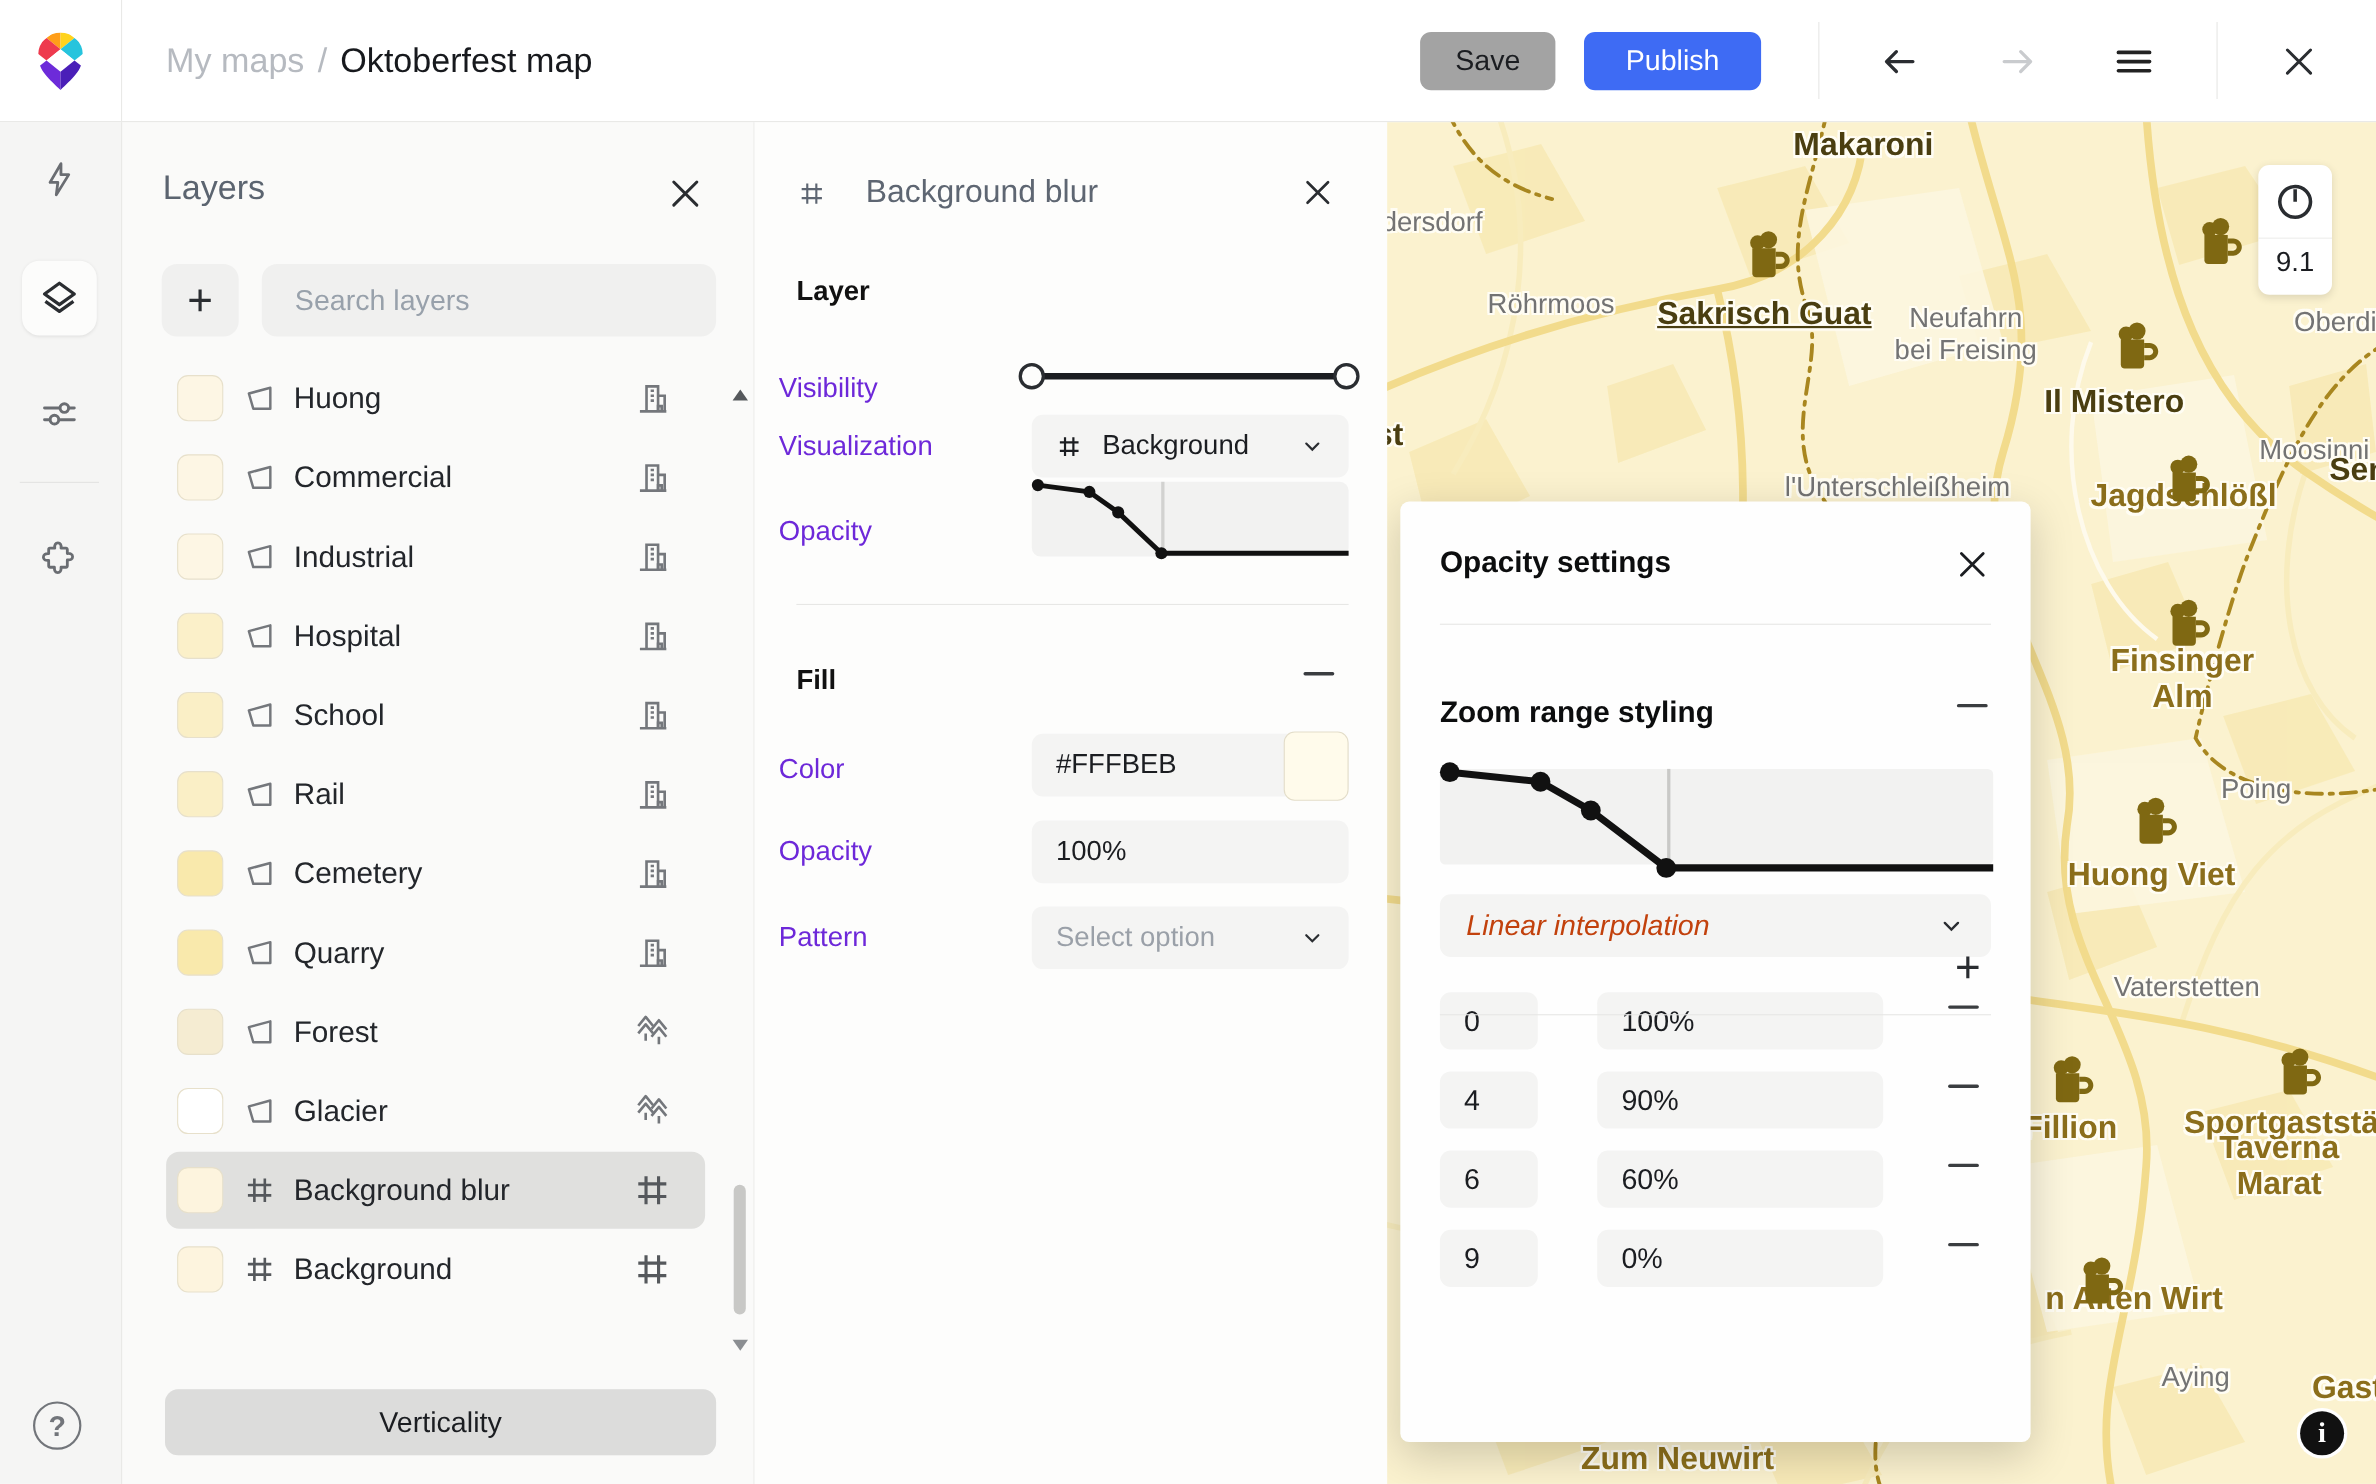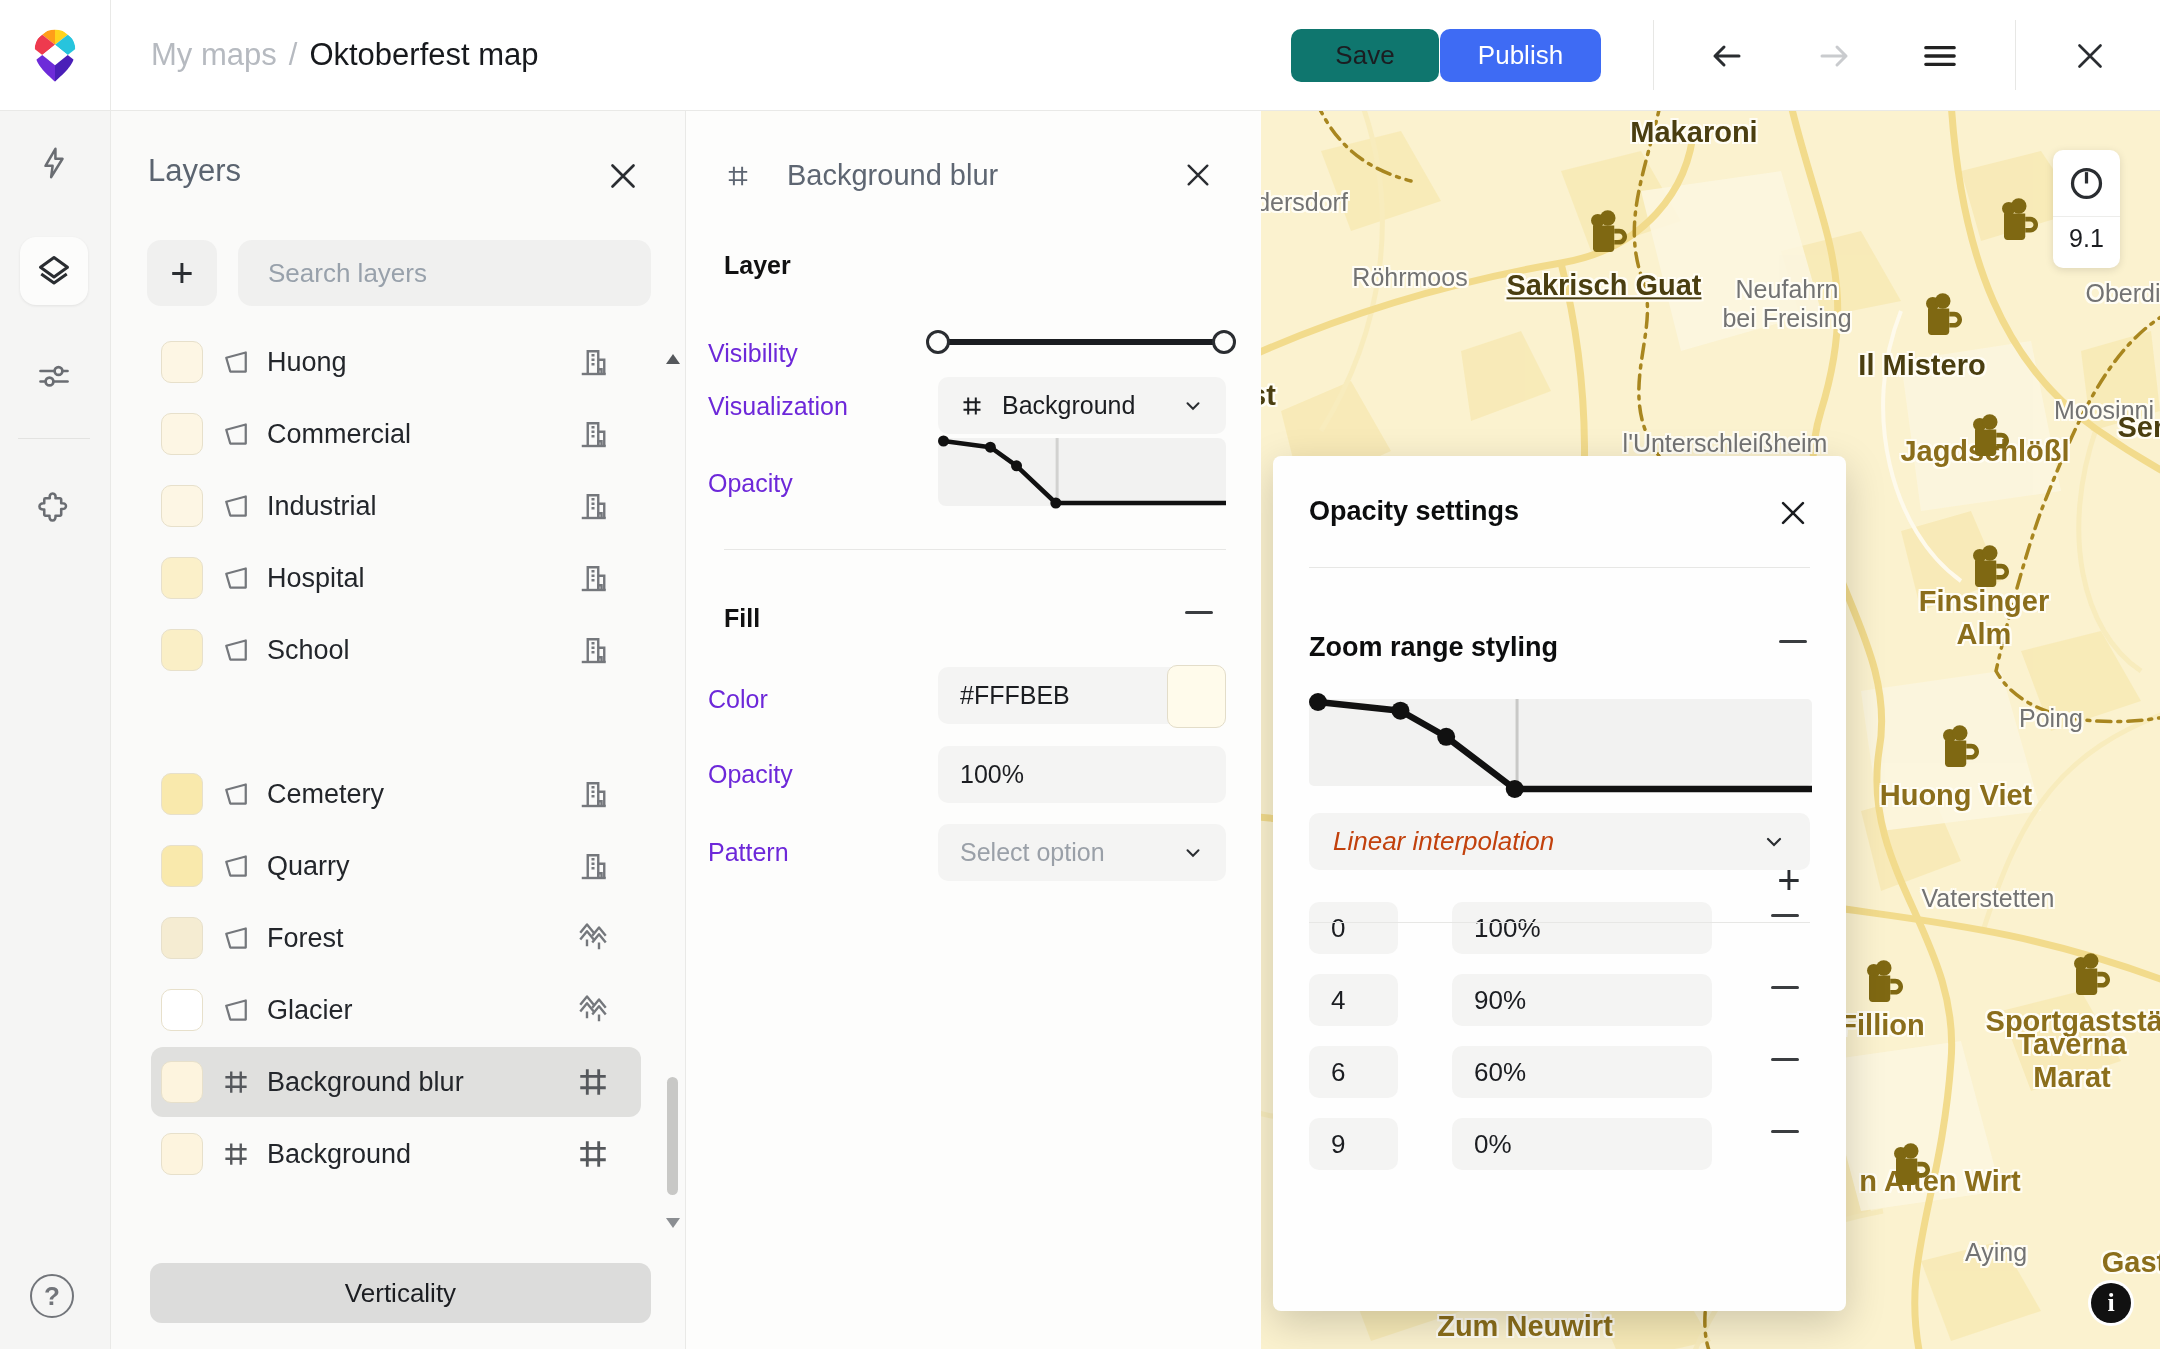--- a/index.html
+++ b/index.html
@@ -9,21 +9,21 @@
   #topbar{position:absolute;left:0;top:0;width:2160px;height:110px;background:#fff;
           border-bottom:1px solid #e9e9e7;z-index:30;}
   #topbar .vsep-full{position:absolute;left:110px;top:0;width:1px;height:110px;background:#e9e9e7;}
   #logo{position:absolute;left:32px;top:27px;width:46px;height:56px;}
   #breadcrumb{position:absolute;left:151px;top:0;height:110px;display:flex;align-items:center;font-size:31px;}
   #breadcrumb .bc-parent{color:#b6bac0;}
   #breadcrumb .bc-sep{color:#b6bac0;margin:0 12px;}
   #breadcrumb .bc-title{color:#17191d;font-weight:500;}
   .tb-btn{position:absolute;top:29px;height:53px;border:none;border-radius:10px;font-size:26px;
           font-family:inherit;cursor:pointer;display:flex;align-items:center;justify-content:center;}
-  #save-btn{left:1291px;width:148px;background:#0f766e;color:#1b1d21;}
+  #save-btn{left:1291px;width:123px;background:#a3a3a3;color:#1b1d21;}
   #publish-btn{left:1440px;width:161px;background:#3e6bf4;color:#fff;}
   .tb-sep{position:absolute;top:20px;width:1px;height:70px;background:#e7e7e5;}
   .tb-icon{position:absolute;top:33px;width:46px;height:46px;background:none;border:none;cursor:pointer;
            display:flex;align-items:center;justify-content:center;padding:0;}
   
   #iconbar{position:absolute;left:0;top:110px;width:110px;height:1239px;background:#f5f5f4;
            border-right:1px solid #e9e9e7;z-index:25;}
   .ib-btn{position:absolute;left:20px;width:68px;height:68px;border:none;background:none;border-radius:16px;
           display:flex;align-items:center;justify-content:center;cursor:pointer;padding:0;}
   .ib-btn.active{background:#fcfcfb;box-shadow:0 1px 3px rgba(0,0,0,.08);}
@@ -268,20 +268,33 @@
               <path d="M4.5 20h16"></path>
               <path d="M11 7.5h2M11 10.5h2M11 13.5h2M15.5 20v-3.2h2.2V20"></path>
             </svg></span>
         </div>
         <div class="lrow" style="top: 288px;">
           <span class="swatch" style="background:#FAEFC6"></span>
           <span class="ticon"><svg viewBox="0 0 24 24" fill="none" stroke="#74777c" stroke-width="1.8" stroke-linejoin="round">
               <path d="M4.2 8.6 19.8 4.4v15.2H7.4Z"></path>
             </svg></span>
           <span class="llabel">School</span>
+          <span class="ricon"><svg viewBox="0 0 24 24" fill="none" stroke="#74777c" stroke-width="1.6">
+              <path d="M8.5 20V4.8h7V20"></path>
+              <path d="M15.5 10.5h4V20"></path>
+              <path d="M4.5 20h16"></path>
+              <path d="M11 7.5h2M11 10.5h2M11 13.5h2M15.5 20v-3.2h2.2V20"></path>
+            </svg></span>
+        </div>
+        <div class="lrow" style="top: 360px;">
+          <span class="swatch" style="background:#FAEFC6"></span>
+          <span class="ticon"><svg viewBox="0 0 24 24" fill="none" stroke="#74777c" stroke-width="1.8" stroke-linejoin="round">
+              <path d="M4.2 8.6 19.8 4.4v15.2H7.4Z"></path>
+            </svg></span>
+          <span class="llabel">Rail</span>
           <span class="ricon"><svg viewBox="0 0 24 24" fill="none" stroke="#74777c" stroke-width="1.6">
               <path d="M8.5 20V4.8h7V20"></path>
               <path d="M15.5 10.5h4V20"></path>
               <path d="M4.5 20h16"></path>
               <path d="M11 7.5h2M11 10.5h2M11 13.5h2M15.5 20v-3.2h2.2V20"></path>
             </svg></span>
         </div>
         <div class="lrow" style="top: 432px;">
           <span class="swatch" style="background:#F9E9AC"></span>
           <span class="ticon"><svg viewBox="0 0 24 24" fill="none" stroke="#74777c" stroke-width="1.8" stroke-linejoin="round">

